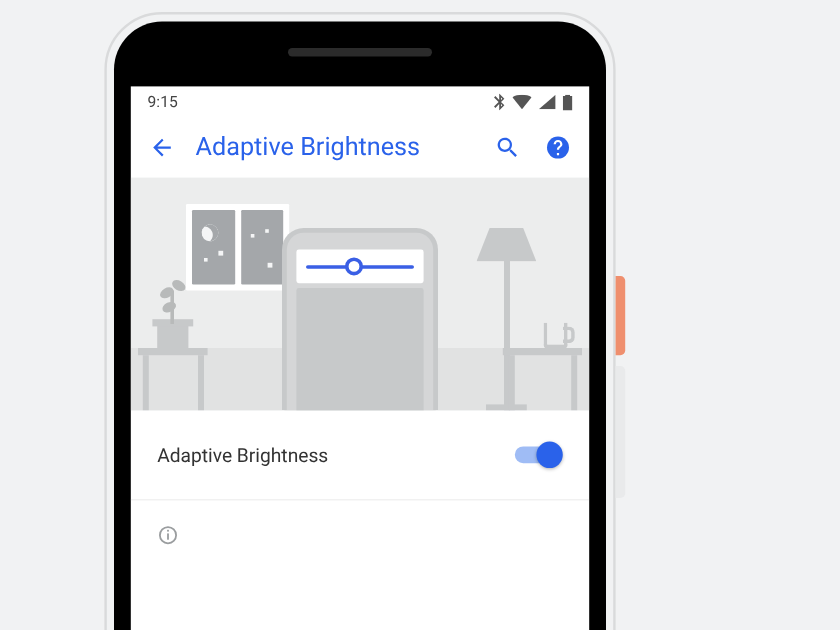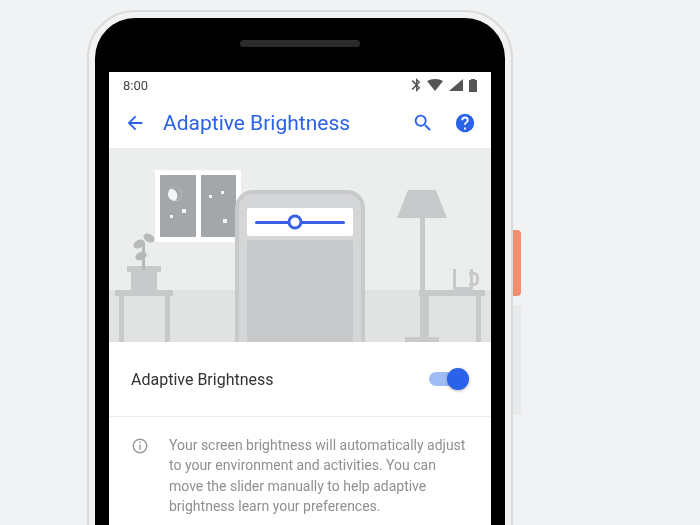--- a/index.html
+++ b/index.html
@@ -138,21 +138,21 @@
 
 <div class="phone-outline"></div>
 <div class="side-button"></div>
 <div class="side-button2"></div>
 
 <div class="phone">
   <div class="speaker"></div>
   <div class="screen">
 
     <div class="statusbar">
-      <span>8:00</span>
+      <span>9:15</span>
       <div class="status-right">
         <svg width="10" height="14" viewBox="0 0 10 14">
             <path d="M5 0v5.3L1.8 2.1.7 3.2 4.5 7 .7 10.8l1.1 1.1L5 8.7V14l4.3-4.3L6.5 7l2.8-2.7L5 0zm1.5 3.3l1.1 1-1.1 1.1V3.3zm0 7.4V8.6l1.1 1.1-1.1 1z" fill="#555"></path>
           </svg>
         <svg width="16" height="12" viewBox="0 0 16 12">
             <path d="M8 12L0 2C2.2.7 5 0 8 0s5.8.7 8 2l-8 10z" fill="#555"></path>
           </svg>
         <svg width="14" height="12" viewBox="0 0 14 12">
             <path d="M0 12L14 0v12z" fill="#555"></path>
           </svg>
@@ -230,17 +230,16 @@
     </div>
 
     <div class="info-row">
       <div class="info-icon">
         <svg width="18" height="18" viewBox="0 0 24 24">
             <circle cx="12" cy="12" r="9" fill="none" stroke="#9a9d9f" stroke-width="2"></circle>
             <rect x="11" y="10" width="2" height="7" fill="#9a9d9f"></rect>
             <rect x="11" y="6" width="2" height="2" fill="#9a9d9f"></rect>
           </svg>
       </div>
-      <div class="info-text">Your screen brightness will automatically adjust to your environment and activities. You can move the slider manually to help adaptive brightness learn your preferences.</div>
     </div>
 
   </div>
 </div>
 
 </body></html>

